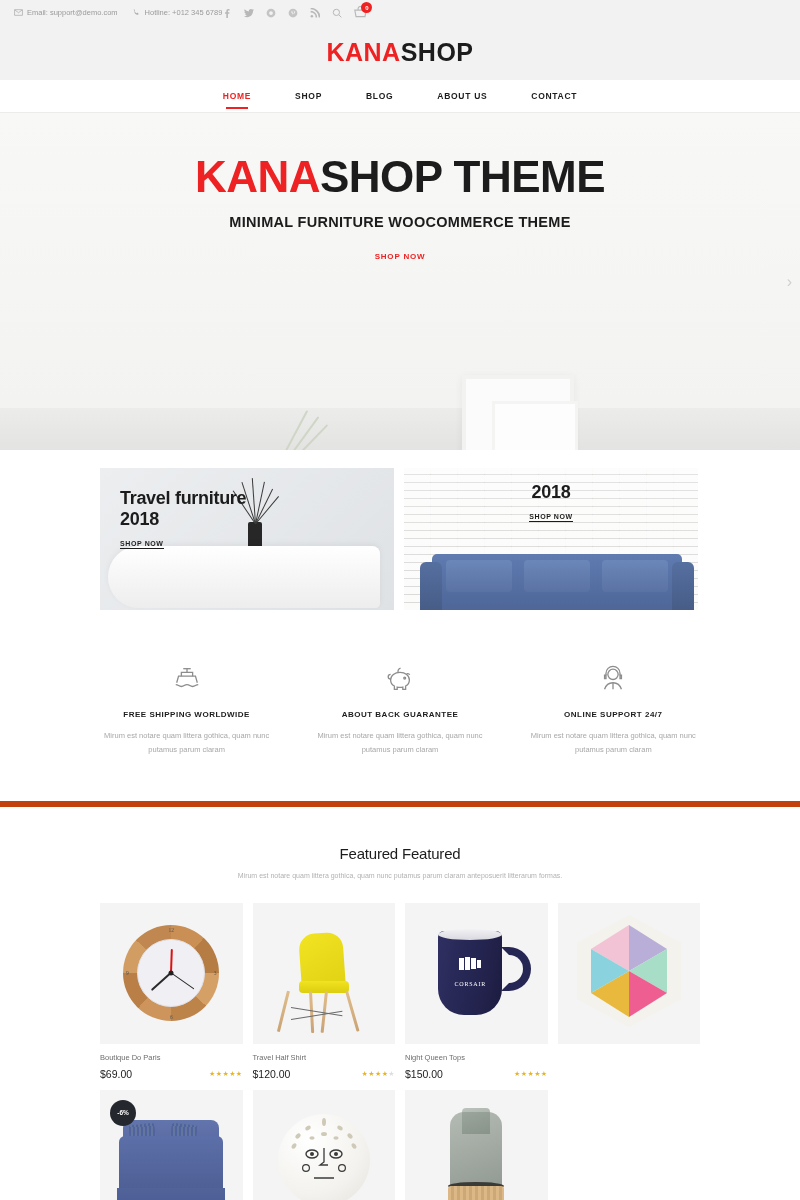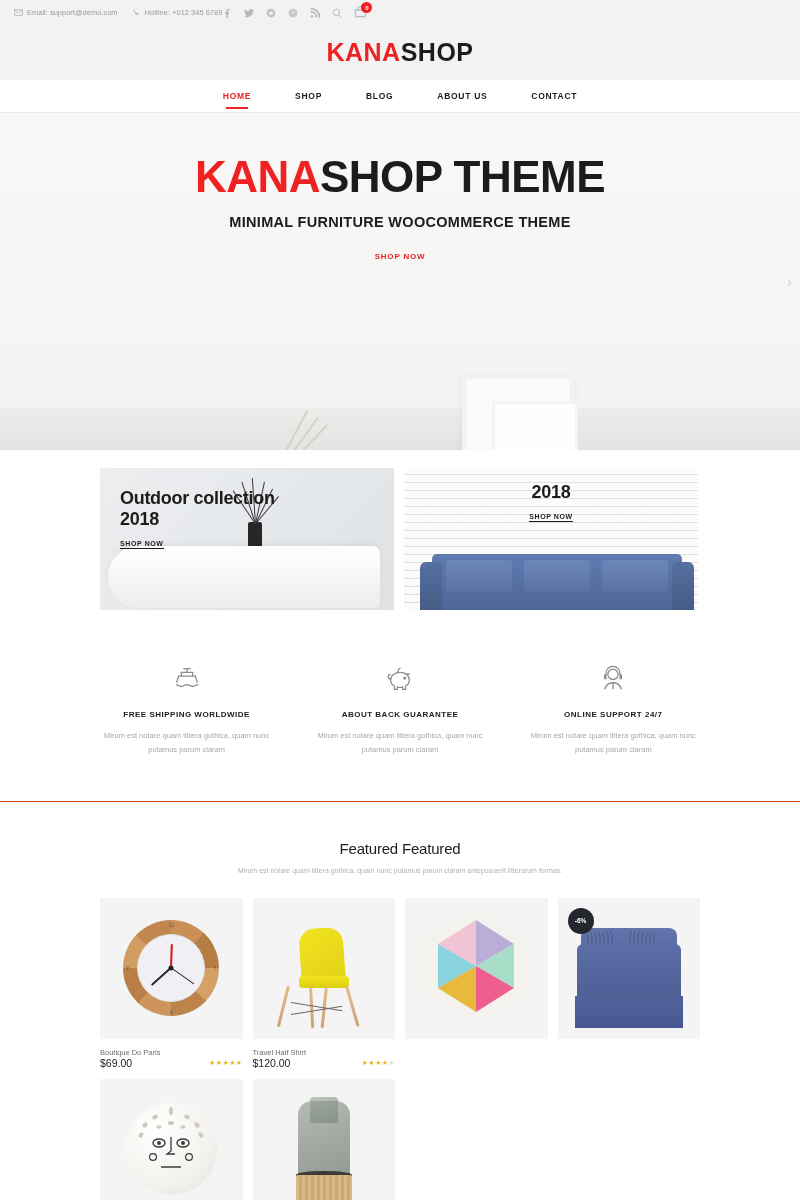--- a/index.html
+++ b/index.html
@@ -167,21 +167,21 @@
   }
   .banner-cta {
     display: inline-block; margin-top: 10px; font-size: 7px; font-weight: bold;
     letter-spacing: 0.6px; color: #1c1c1c; border-bottom: 1px solid #1c1c1c;
     padding-bottom: 1px;
   }
 
   
   .services {
     padding: 34px 80px 44px; display: flex; background: #fff;
-    border-bottom: 1px solid #c2410c;
+    border-bottom: 6px solid #c2410c;
   }
   .service { flex: 1; text-align: center; padding: 0 16px; }
   .svc-icon { height: 34px; display: flex; align-items: center; justify-content: center; }
   .svc-icon svg { width: 30px; height: 30px; stroke: #8d8d8d; fill: none; stroke-width: 1.4; }
   .svc-title {
     margin-top: 14px; font-size: 8px; font-weight: bold;
     letter-spacing: 0.5px; color: #1c1c1c;
   }
   .svc-text {
     margin-top: 10px; font-size: 7.5px; color: #a8a8a8; line-height: 1.85;
@@ -208,21 +208,21 @@
   .badge {
     position: absolute; left: 10px; top: 10px; width: 26px; height: 26px;
     border-radius: 50%; background: #24282e; color: #fff;
     font-size: 6.5px; font-weight: bold;
     display: flex; align-items: center; justify-content: center; z-index: 3;
   }
   .p-name {
     margin-top: 9px; font-size: 7.5px; color: #6d6d6d;
   }
   .p-row {
-    margin-top: 0; display: flex; align-items: center; justify-content: space-between;
+    margin-top: 6px; display: flex; align-items: center; justify-content: space-between;
   }
   .p-price { font-size: 10.5px; color: #1c1c1c; font-weight: normal; }
   .stars { font-size: 7px; letter-spacing: 0.4px; color: #e8b423; }
   .stars .off { color: #ddd; }
 
   
   .art { position: relative; width: 100%; height: 100%; }
   .clock-outer {
     position: absolute; left: 50%; top: 50%; transform: translate(-50%,-50%);
     width: 96px; height: 96px; border-radius: 50%;
@@ -475,21 +475,21 @@
       <div class="twig" style="height:46px;bottom:0;transform:rotate(-4deg);"></div>
       <div class="twig" style="height:43px;bottom:0;transform:rotate(12deg);"></div>
       <div class="twig" style="height:39px;bottom:0;transform:rotate(26deg);"></div>
       <div class="twig" style="height:36px;bottom:0;transform:rotate(40deg);"></div>
     </div>
     <div class="pillow" style="left:178px;bottom:38px;width:40px;height:22px;"></div>
     <div class="pillow" style="left:205px;bottom:32px;width:44px;height:22px;transform:rotate(-22deg);"></div>
     <div class="chaise"></div>
     <div class="banner-txt">
       <div class="banner-h">
-        <div>Outdoor collection</div>
+        <div>Travel furniture</div>
         <div>2018</div>
       </div>
       <a class="banner-cta">SHOP NOW</a>
     </div>
   </div>
 
   <div class="banner banner-b">
     <div class="brick"></div>
     <div class="sofa">
       <div class="sofa-arm" style="left:-12px;"></div>
@@ -593,20 +593,40 @@
           <div class="eames-wire" style="left:38px;top:116px;width:52px;transform:rotate(-9deg);"></div>
         </div>
       </div>
       <div class="p-name">Travel Half Shirt</div>
       <div class="p-row">
         <span class="p-price">$120.00</span>
         <span class="stars">★★★★<span class="off">★</span></span>
       </div>
     </div>
 
+    <div class="card">
+      <div class="thumb">
+        <div class="art">
+          <div class="mug-handle"></div>
+          <div class="mug-body"></div>
+          <div class="mug-rim"></div>
+          <div class="mug-logo">
+            <svg width="26" height="18" viewBox="0 0 26 18">
+              <path d="M2 3h5v12H2zM8 2h5v13H8zM14 3h5v11h-5zM20 5h4v8h-4z" fill="#fff"></path>
+            </svg>
+          </div>
+          <div class="mug-txt">CORSAIR</div>
+        </div>
+      </div>
+      <div class="p-name">Night Queen Tops</div>
+      <div class="p-row">
+        <span class="p-price">$150.00</span>
+        <span class="stars">★★★★★</span>
+      </div>
+    </div>
 
     <div class="card">
       <div class="thumb">
         <div class="art">
           <div class="quilt">
             <svg width="120" height="120" viewBox="0 0 120 120">
               <polygon points="60,4 112,32 112,88 60,116 8,88 8,32" fill="#f4f2ec"></polygon>
               <polygon points="60,14 60,60 22,38" fill="#f2c3d4"></polygon>
               <polygon points="60,14 98,38 60,60" fill="#b9aed8"></polygon>
               <polygon points="98,38 98,82 60,60" fill="#a8ddc8"></polygon>

